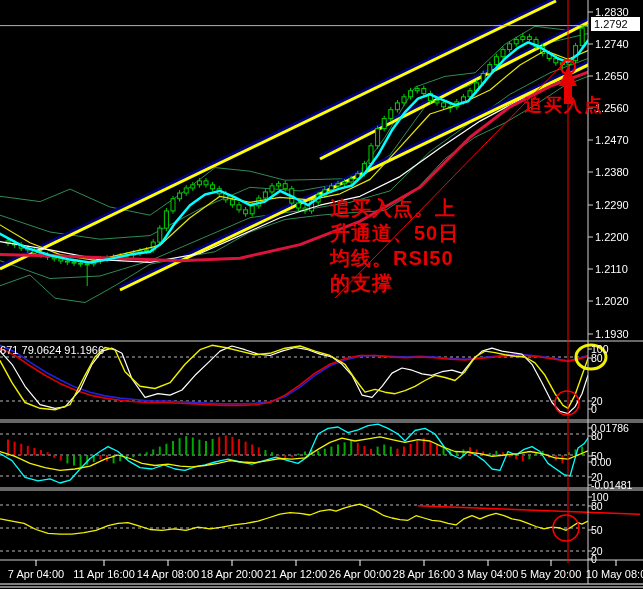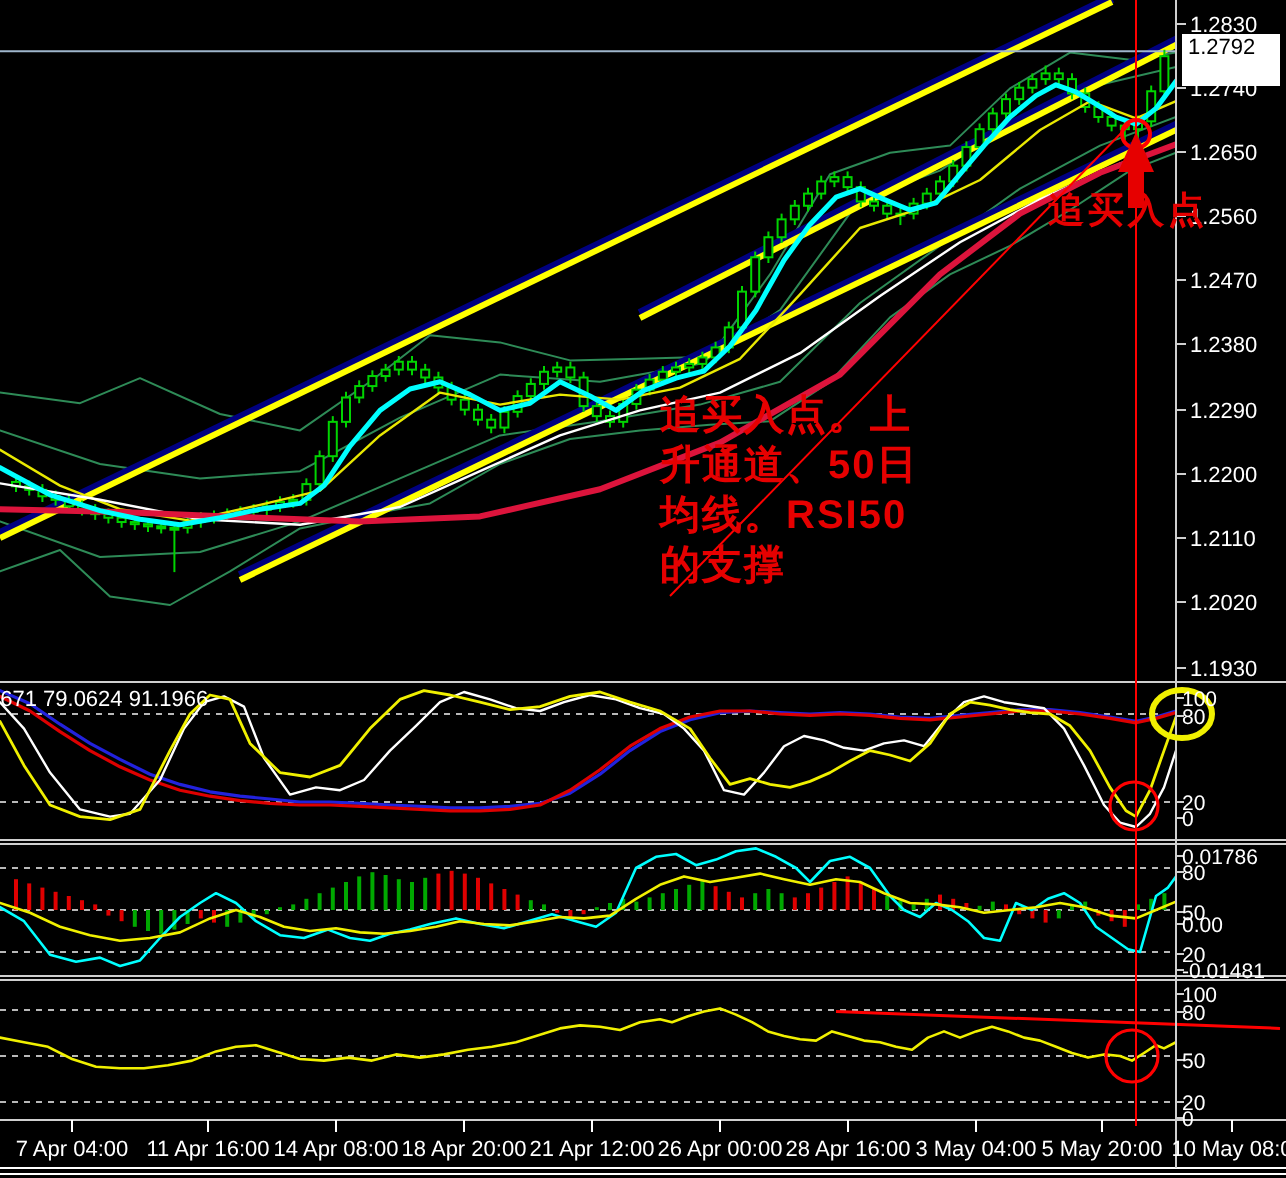--- a/index.html
+++ b/index.html
@@ -4,21 +4,21 @@
 <style>
   html,body{margin:0;padding:0;background:#222;}
   .screen{position:relative;width:643px;height:589px;background:#000;overflow:hidden;
           font-family:"Liberation Sans",sans-serif;}
   svg{position:absolute;left:0;top:0;}
   .ann{position:absolute;color:#e60000;font-weight:bold;line-height:25px;
        font-family:"Liberation Sans",sans-serif;white-space:pre;}
   #ann-main{left:330px;top:196px;font-size:20px;letter-spacing:1px;}
   #ann-entry{left:524px;top:93px;font-size:18px;letter-spacing:2px;}
   #panel1-values{position:absolute;left:-6px;top:344px;color:#fff;font-size:11px;white-space:nowrap;}
-  #price-badge{position:absolute;left:591px;top:17px;width:49px;height:26px;background:#fff;
+  #price-badge{position:absolute;left:591px;top:17px;width:49px;height:14px;background:#fff;
                color:#000;font-size:11px;line-height:14px;text-align:left;padding-left:3px;box-sizing:border-box;}
 </style>
 </head>
 <body>
 
 <div class="screen">
   <svg id="chart-svg" width="643" height="589">
       <defs>
         <clipPath id="clip0">
           <rect x="0" y="0" width="588" height="341"></rect>

